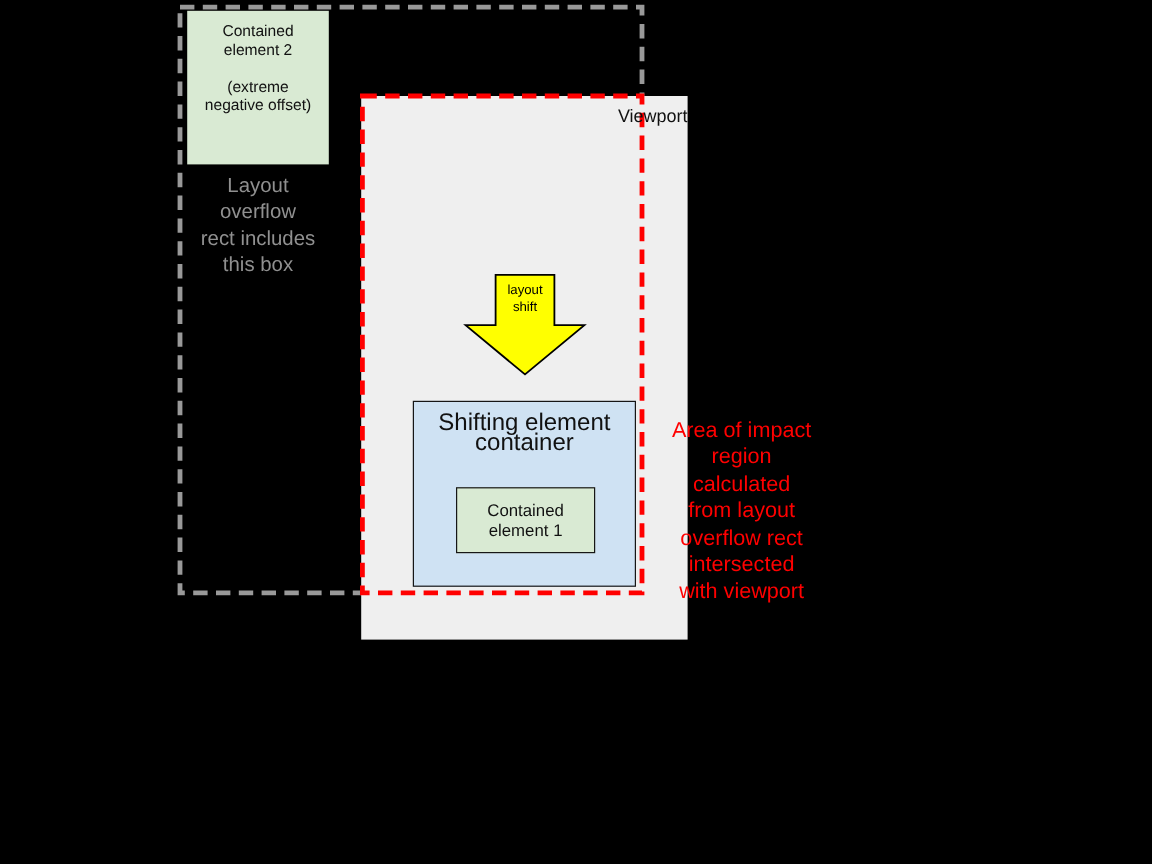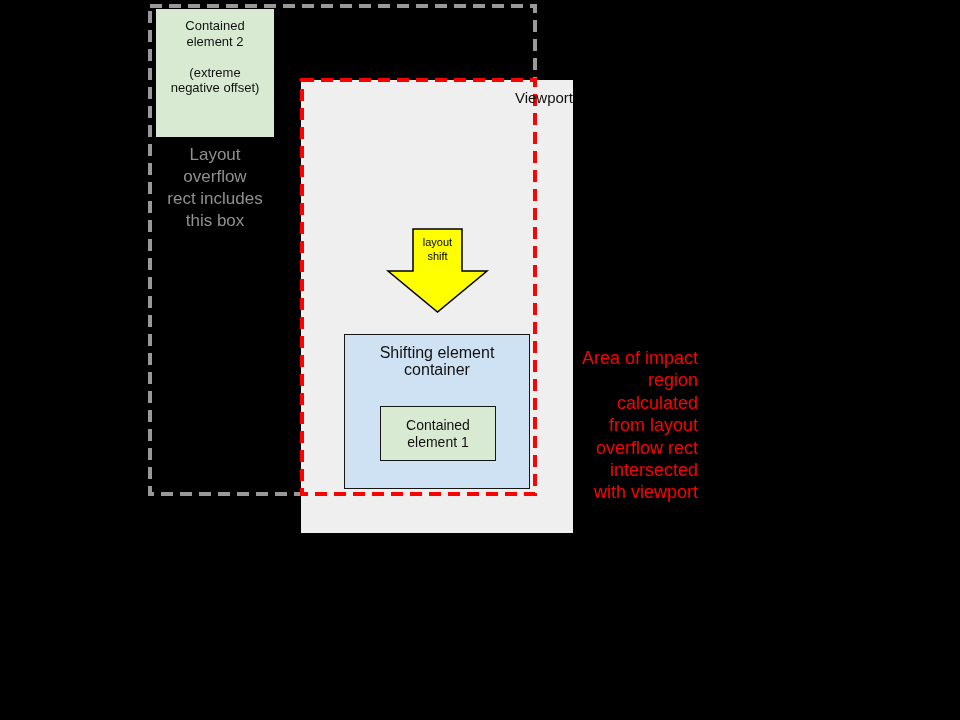--- a/index.html
+++ b/index.html
@@ -45,21 +45,21 @@
     position: absolute;
     left: 344px; top: 334px; width: 186px; height: 155px;
     background: #cfe2f3;
     border: 1px solid #161616;
     box-sizing: border-box;
   }
   .container-label {
     display: block;
     margin-top: 9px;
     text-align: center;
-    font-size: 16px; line-height: 17px; color: #111111;
+    font-size: 20px; line-height: 17px; color: #111111;
     white-space: pre-line;
   }
 
   .element1-box {
     position: absolute;
     left: 380px; top: 406px; width: 116px; height: 55px;
     background: #d9ead3;
     border: 1px solid #161616;
     box-sizing: border-box;
     display: flex; align-items: center; justify-content: center;
@@ -88,21 +88,21 @@
     position: absolute;
     left: 135px; top: 144px; width: 160px;
     text-align: center;
     font-size: 17px; line-height: 22px; color: #909090;
     white-space: pre-line;
   }
 
   .impact-caption {
     position: absolute;
     left: 538px; top: 347px; width: 160px;
-    text-align: right;
+    text-align: center;
     font-size: 18px; line-height: 22.4px; color: #ff0000;
     white-space: pre-line;
   }
 </style>
 </head>
 <body>
 
 <div class="stage">
 
   <svg id="gray-rect-svg" class="layer">

